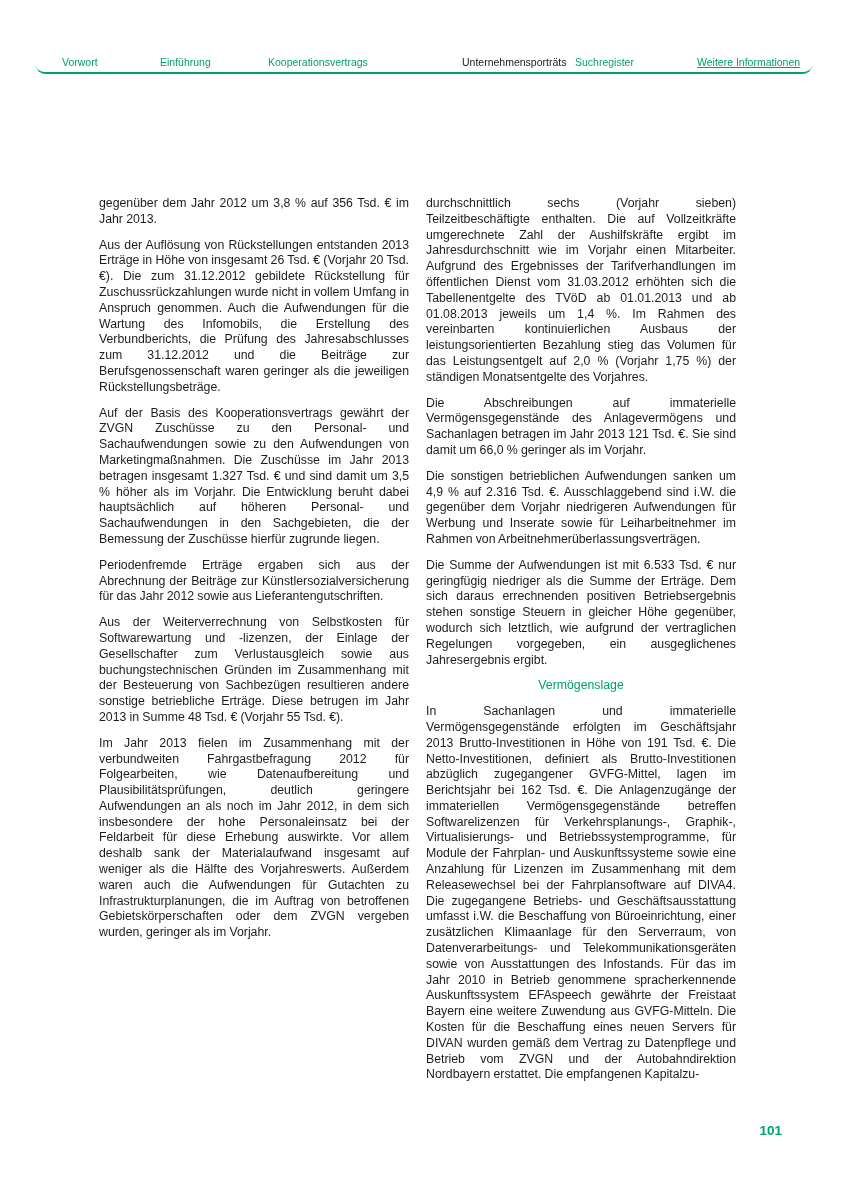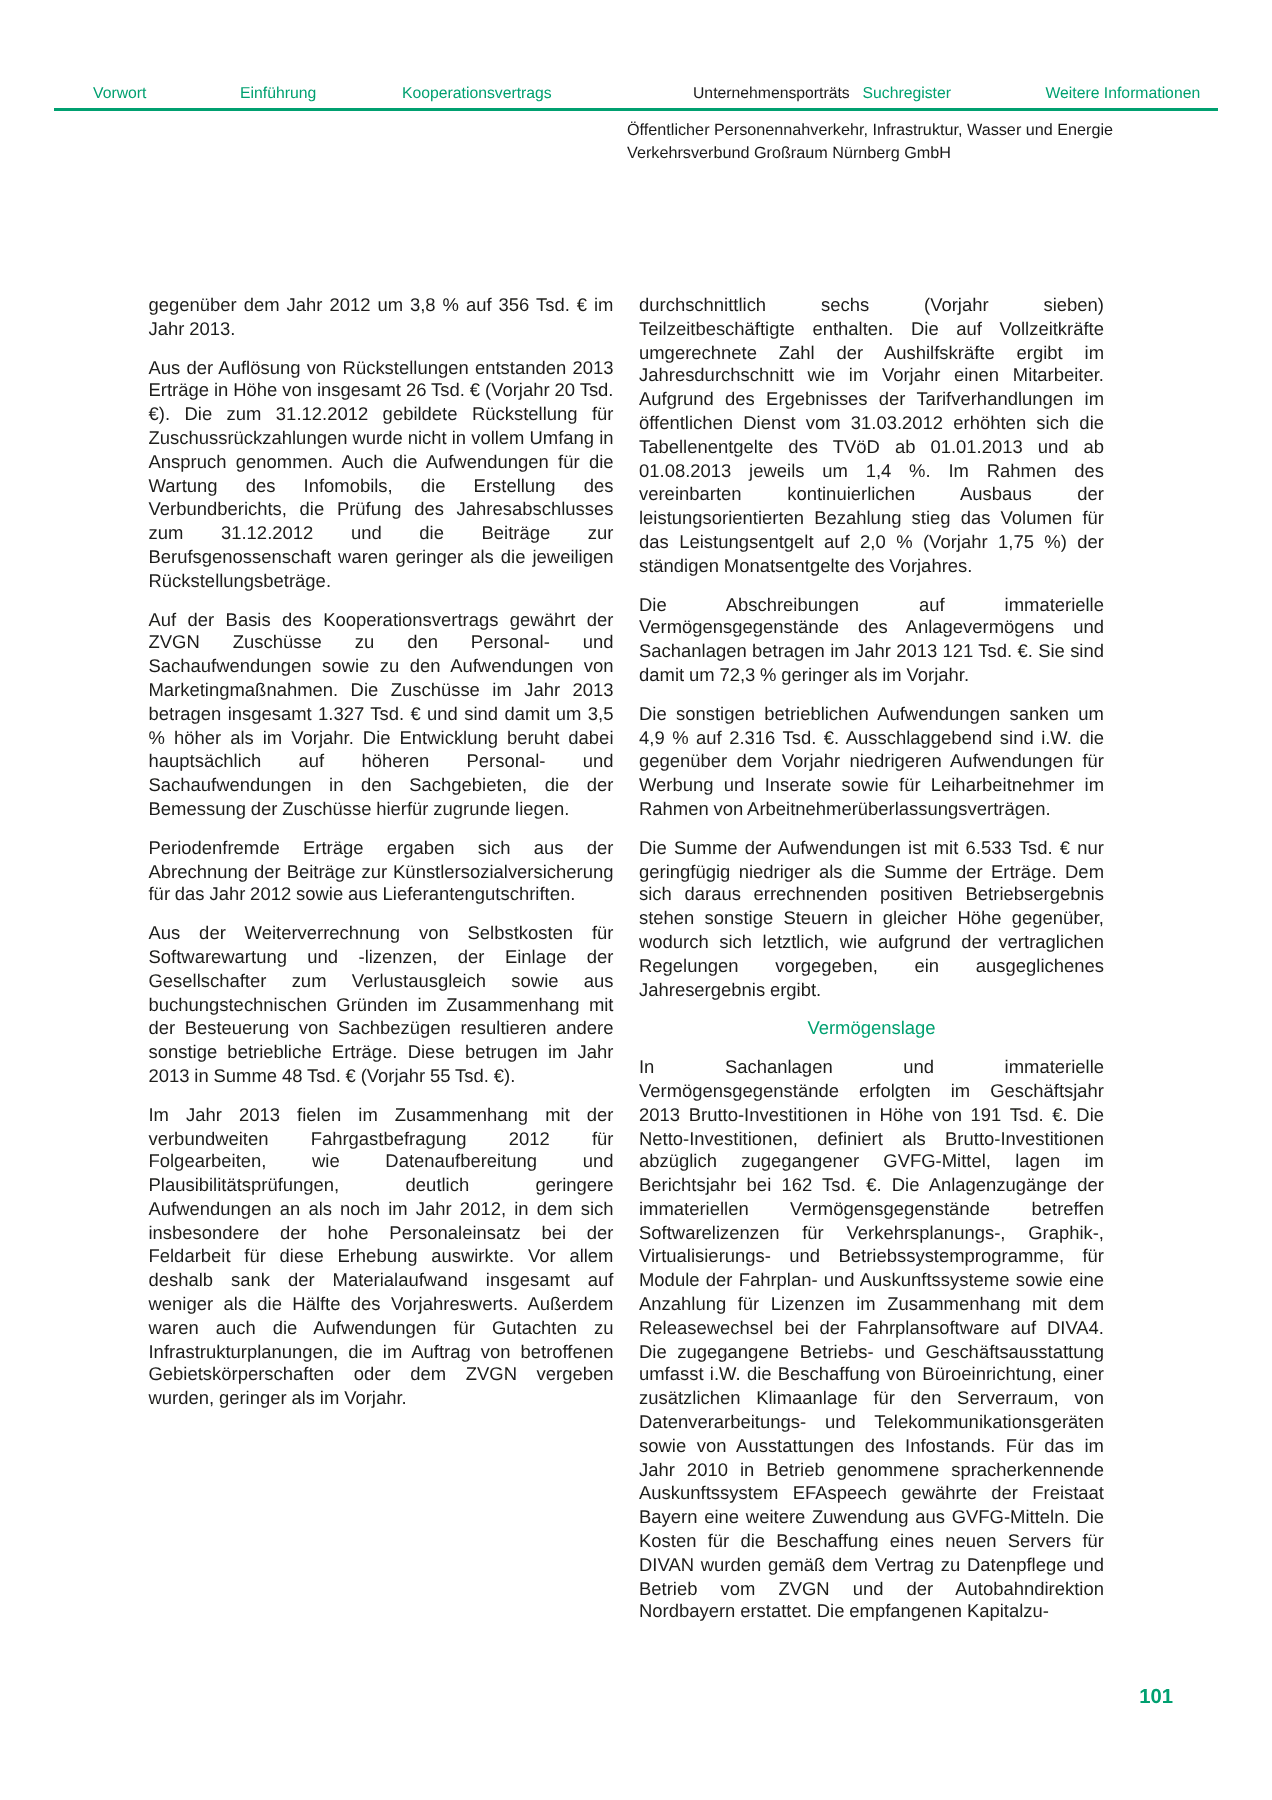--- a/index.html
+++ b/index.html
@@ -1,15 +1,15 @@
 <!DOCTYPE html>
 <html lang="de" style="--accent: #00a070;"><head>
 <meta charset="utf-8">
 <style>
-  * { margin:0; padding:0; box-sizing:border-box; }
+  * { margin:0; padding:0; box-sizing:border-box;border-radius:14px; }
   html, body { background:#ffffff; }
   body { font-family:"Liberation Sans","DejaVu Sans",sans-serif; color:#1d1d1b; }
 
   .page {
     position:relative;
     width:848px;
     height:1200px;
     background:#ffffff;
     overflow:hidden;
   }
@@ -33,21 +33,21 @@
     text-decoration:none;
     cursor:pointer;
     white-space:nowrap;
   }
   .nav-item.active { color:#1a1a1a; }
   .topnav .nav-item:nth-child(1){ left:26px; }
   .topnav .nav-item:nth-child(2){ left:124px; }
   .topnav .nav-item:nth-child(3){ left:232px; }
   .topnav .nav-item:nth-child(4){ left:382px;margin-left:44px; }
   .topnav .nav-item:nth-child(5){ left:539px; }
-  .topnav .nav-item:nth-child(6){ left:661px; }
+  .topnav .nav-item:nth-child(6){ left:661px;text-decoration:underline; }
 
   
   .doc-header {
     position:absolute;
     left:418px;
     top:80px;
     font-size:10.8px;
     line-height:15px;
     color:#1a1a1a;
   }
@@ -91,37 +91,33 @@
 </style>
 </head>
 <body>
 
 <div class="page">
 
   <header class="topnav">
     <div class="nav-row" id="nav-row"><a class="nav-item">Vorwort</a><a class="nav-item">Einführung</a><a class="nav-item">Kooperationsvertrags</a><a class="nav-item active">Unternehmensporträts</a><a class="nav-item">Suchregister</a><a class="nav-item">Weitere Informationen</a></div>
   </header>
 
-  <div class="doc-header">
-    <div>Öffentlicher Personennahverkehr, Infrastruktur, Wasser und Energie</div>
-    <div>Verkehrsverbund Großraum Nürnberg GmbH</div>
-  </div>
 
   <main class="content">
     <div class="column" id="col-left">
         <p class="para">gegenüber dem Jahr 2012 um 3,8 % auf 356 Tsd. € im Jahr 2013.</p>
         <p class="para">Aus der Auflösung von Rückstellungen entstanden 2013 Erträge in Höhe von insgesamt 26 Tsd. € (Vorjahr 20 Tsd. €). Die zum 31.12.2012 gebildete Rückstellung für Zuschussrückzahlungen wurde nicht in vollem Umfang in Anspruch genommen. Auch die Aufwendungen für die Wartung des Infomobils, die Erstellung des Verbundberichts, die Prüfung des Jahresabschlusses zum 31.12.2012 und die Beiträge zur Berufsgenossenschaft waren geringer als die jeweiligen Rückstellungsbeträge.</p>
         <p class="para">Auf der Basis des Kooperationsvertrags gewährt der ZVGN Zuschüsse zu den Personal- und Sachaufwendungen sowie zu den Aufwendungen von Marketingmaßnahmen. Die Zuschüsse im Jahr 2013 betragen insgesamt 1.327 Tsd. € und sind damit um 3,5 % höher als im Vorjahr. Die Entwicklung beruht dabei hauptsächlich auf höheren Personal- und Sachaufwendungen in den Sachgebieten, die der Bemessung der Zuschüsse hierfür zugrunde liegen.</p>
         <p class="para">Periodenfremde Erträge ergaben sich aus der Abrechnung der Beiträge zur Künstlersozialversicherung für das Jahr 2012 sowie aus Lieferantengutschriften.</p>
         <p class="para">Aus der Weiterverrechnung von Selbstkosten für Softwarewartung und -lizenzen, der Einlage der Gesellschafter zum Verlustausgleich sowie aus buchungstechnischen Gründen im Zusammenhang mit der Besteuerung von Sachbezügen resultieren andere sonstige betriebliche Erträge. Diese betrugen im Jahr 2013 in Summe 48 Tsd. € (Vorjahr 55 Tsd. €).</p>
         <p class="para">Im Jahr 2013 fielen im Zusammenhang mit der verbundweiten Fahrgastbefragung 2012 für Folgearbeiten, wie Datenaufbereitung und Plausibilitätsprüfungen, deutlich geringere Aufwendungen an als noch im Jahr 2012, in dem sich insbesondere der hohe Personaleinsatz bei der Feldarbeit für diese Erhebung auswirkte. Vor allem deshalb sank der Materialaufwand insgesamt auf weniger als die Hälfte des Vorjahreswerts. Außerdem waren auch die Aufwendungen für Gutachten zu Infrastrukturplanungen, die im Auftrag von betroffenen Gebietskörperschaften oder dem ZVGN vergeben wurden, geringer als im Vorjahr.</p>
       </div>
     <div class="column" id="col-right">
         <p class="para">durchschnittlich sechs (Vorjahr sieben) Teilzeitbeschäftigte enthalten. Die auf Vollzeitkräfte umgerechnete Zahl der Aushilfskräfte ergibt im Jahresdurchschnitt wie im Vorjahr einen Mitarbeiter. Aufgrund des Ergebnisses der Tarifverhandlungen im öffentlichen Dienst vom 31.03.2012 erhöhten sich die Tabellenentgelte des TVöD ab 01.01.2013 und ab 01.08.2013 jeweils um 1,4 %. Im Rahmen des vereinbarten kontinuierlichen Ausbaus der leistungsorientierten Bezahlung stieg das Volumen für das Leistungsentgelt auf 2,0 % (Vorjahr 1,75 %) der ständigen Monatsentgelte des Vorjahres.</p>
-        <p class="para">Die Abschreibungen auf immaterielle Vermögensgegenstände des Anlagevermögens und Sachanlagen betragen im Jahr 2013 121 Tsd. €. Sie sind damit um 72,3 % geringer als im Vorjahr.</p>
+        <p class="para">Die Abschreibungen auf immaterielle Vermögensgegenstände des Anlagevermögens und Sachanlagen betragen im Jahr 2013 121 Tsd. €. Sie sind damit um 66,0 % geringer als im Vorjahr.</p>
         <p class="para">Die sonstigen betrieblichen Aufwendungen sanken um 4,9 % auf 2.316 Tsd. €. Ausschlaggebend sind i.W. die gegenüber dem Vorjahr niedrigeren Aufwendungen für Werbung und Inserate sowie für Leiharbeitnehmer im Rahmen von Arbeitnehmerüberlassungsverträgen.</p>
         <p class="para">Die Summe der Aufwendungen ist mit 6.533 Tsd. € nur geringfügig niedriger als die Summe der Erträge. Dem sich daraus errechnenden positiven Betriebsergebnis stehen sonstige Steuern in gleicher Höhe gegenüber, wodurch sich letztlich, wie aufgrund der vertraglichen Regelungen vorgegeben, ein ausgeglichenes Jahresergebnis ergibt.</p>
         <h3 class="subheading">Vermögenslage</h3>
         <p class="para">In Sachanlagen und immaterielle Vermögensgegenstände erfolgten im Geschäftsjahr 2013 Brutto-Investitionen in Höhe von 191 Tsd. €. Die Netto-Investitionen, definiert als Brutto-Investitionen abzüglich zugegangener GVFG-Mittel, lagen im Berichtsjahr bei 162 Tsd. €. Die Anlagenzugänge der immateriellen Vermögensgegenstände betreffen Softwarelizenzen für Verkehrsplanungs-, Graphik-, Virtualisierungs- und Betriebssystemprogramme, für Module der Fahrplan- und Auskunftssysteme sowie eine Anzahlung für Lizenzen im Zusammenhang mit dem Releasewechsel bei der Fahrplansoftware auf DIVA4. Die zugegangene Betriebs- und Geschäftsausstattung umfasst i.W. die Beschaffung von Büroeinrichtung, einer zusätzlichen Klimaanlage für den Serverraum, von Datenverarbeitungs- und Telekommunikationsgeräten sowie von Ausstattungen des Infostands. Für das im Jahr 2010 in Betrieb genommene spracherkennende Auskunftssystem EFAspeech gewährte der Freistaat Bayern eine weitere Zuwendung aus GVFG-Mitteln. Die Kosten für die Beschaffung eines neuen Servers für DIVAN wurden gemäß dem Vertrag zu Datenpflege und Betrieb vom ZVGN und der Autobahndirektion Nordbayern erstattet. Die empfangenen Kapitalzu-</p>
       </div>
   </main>
 
   <span class="page-number">101</span>
 
 </div>

